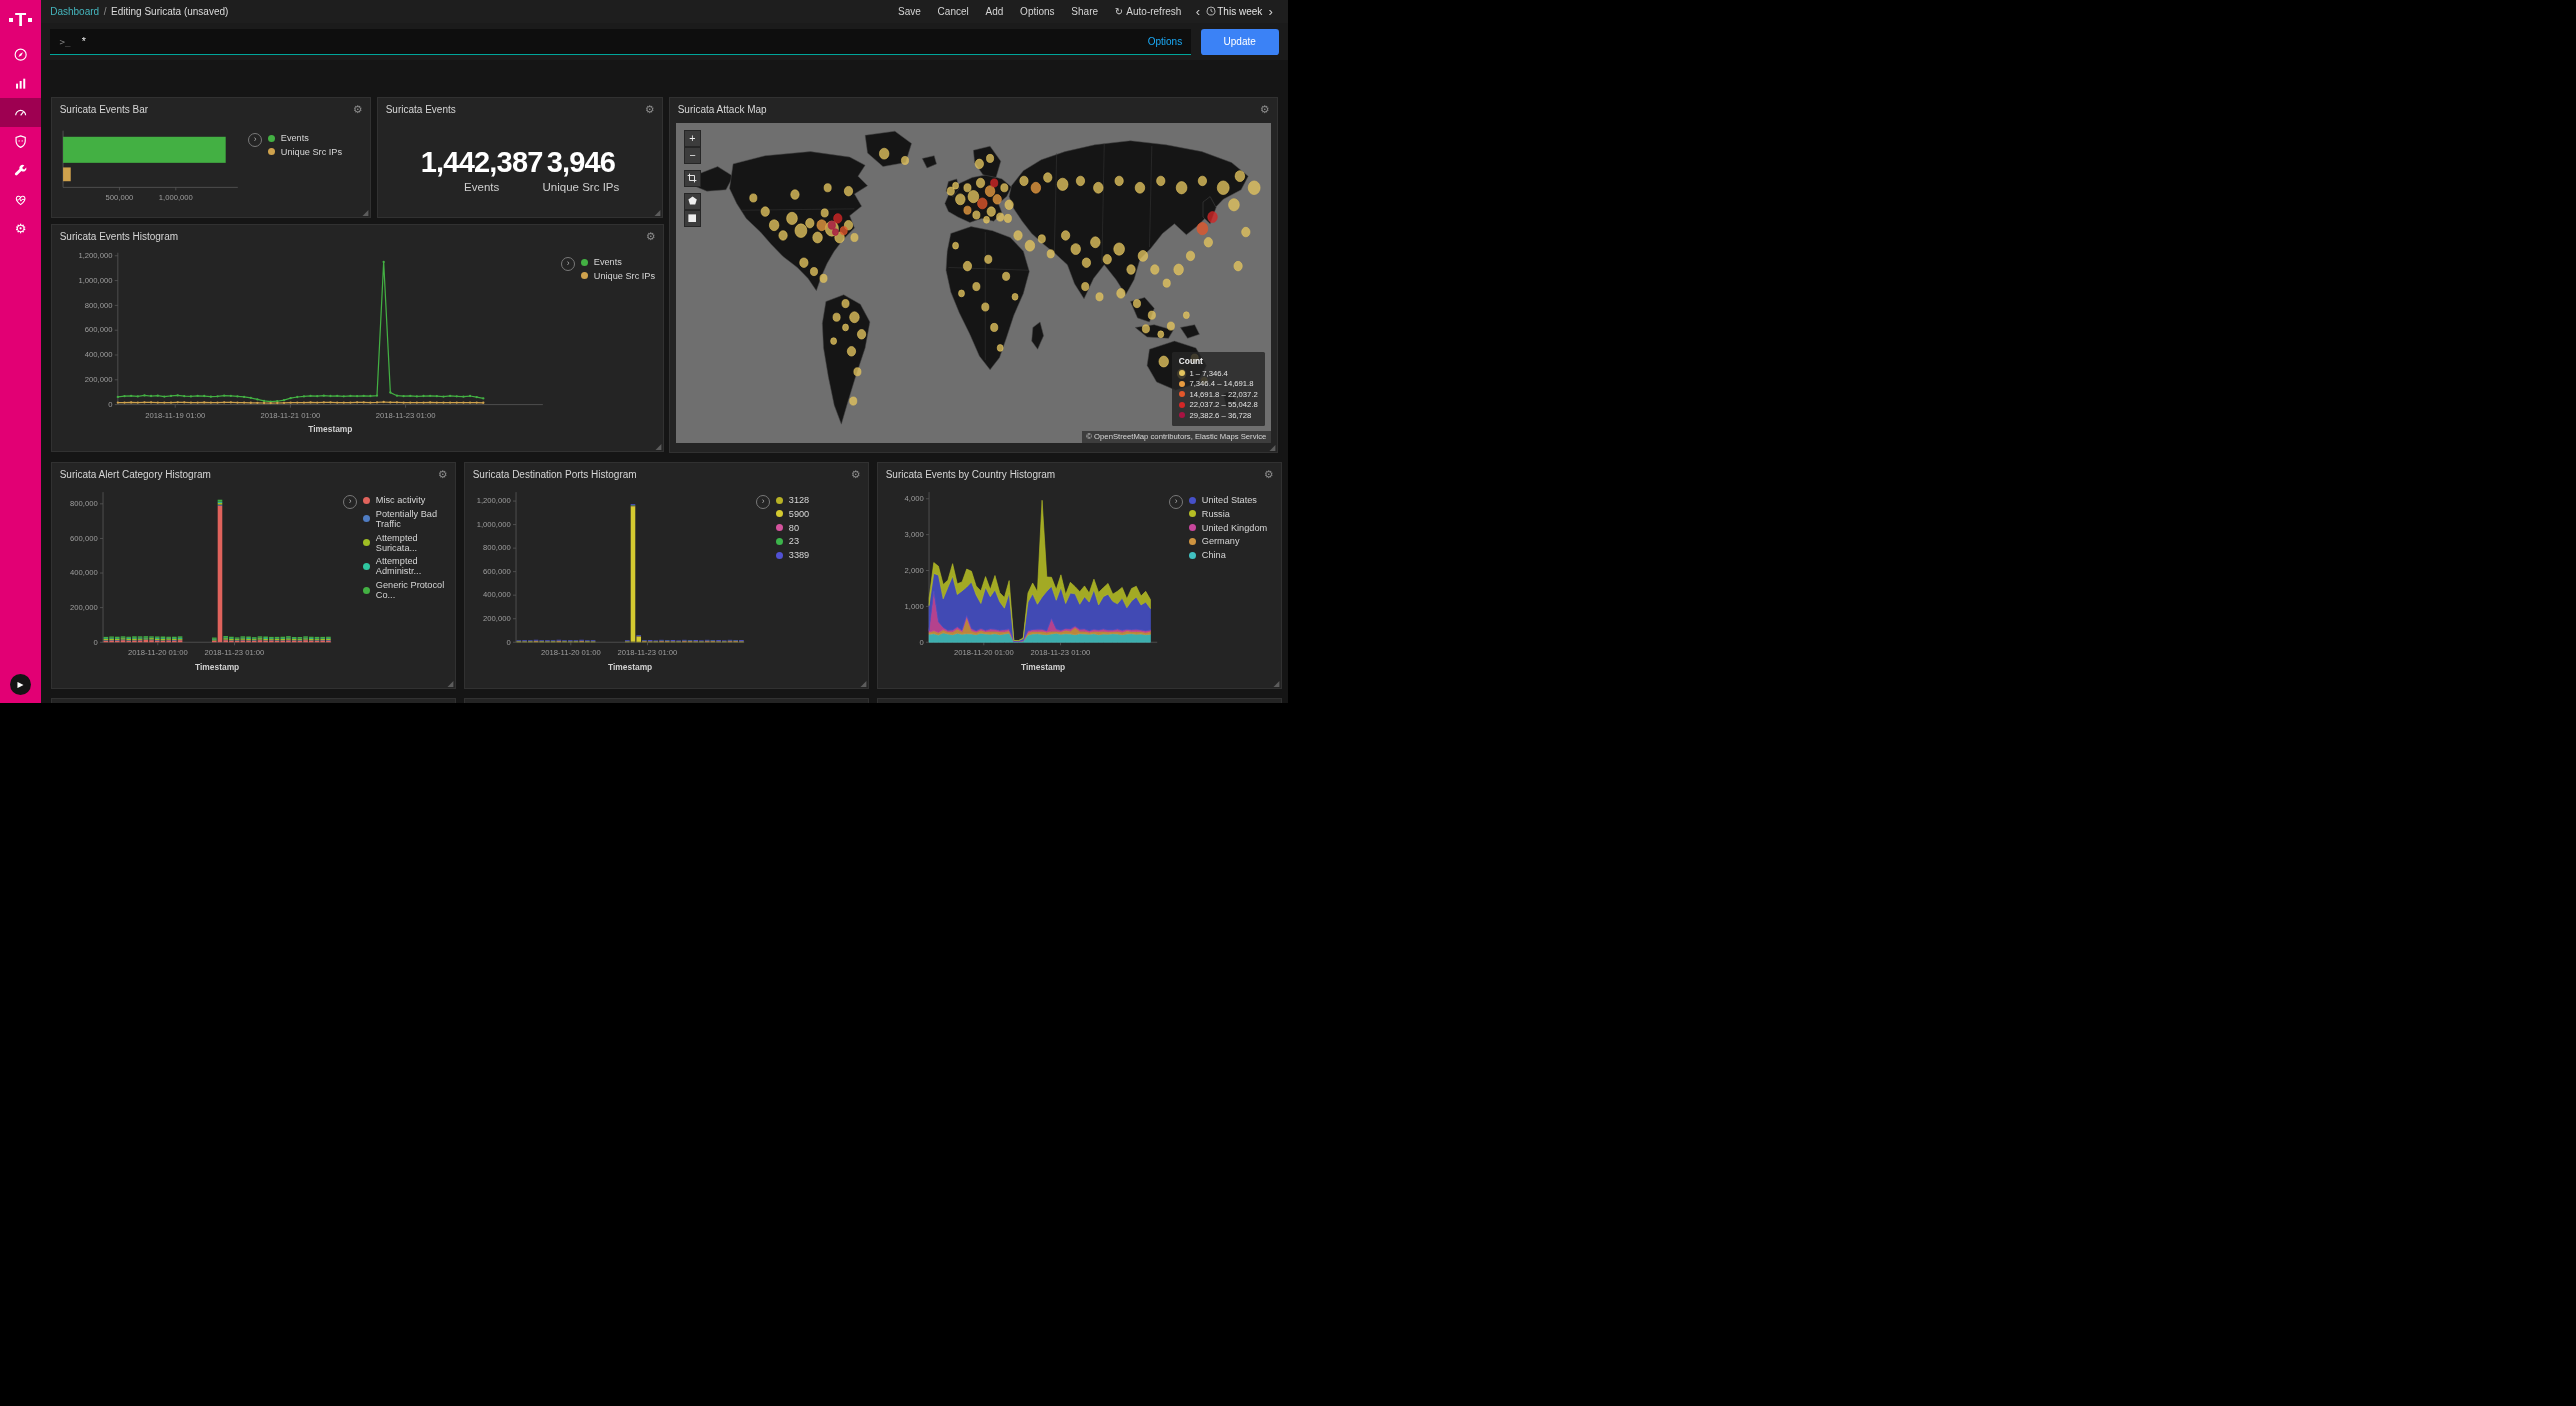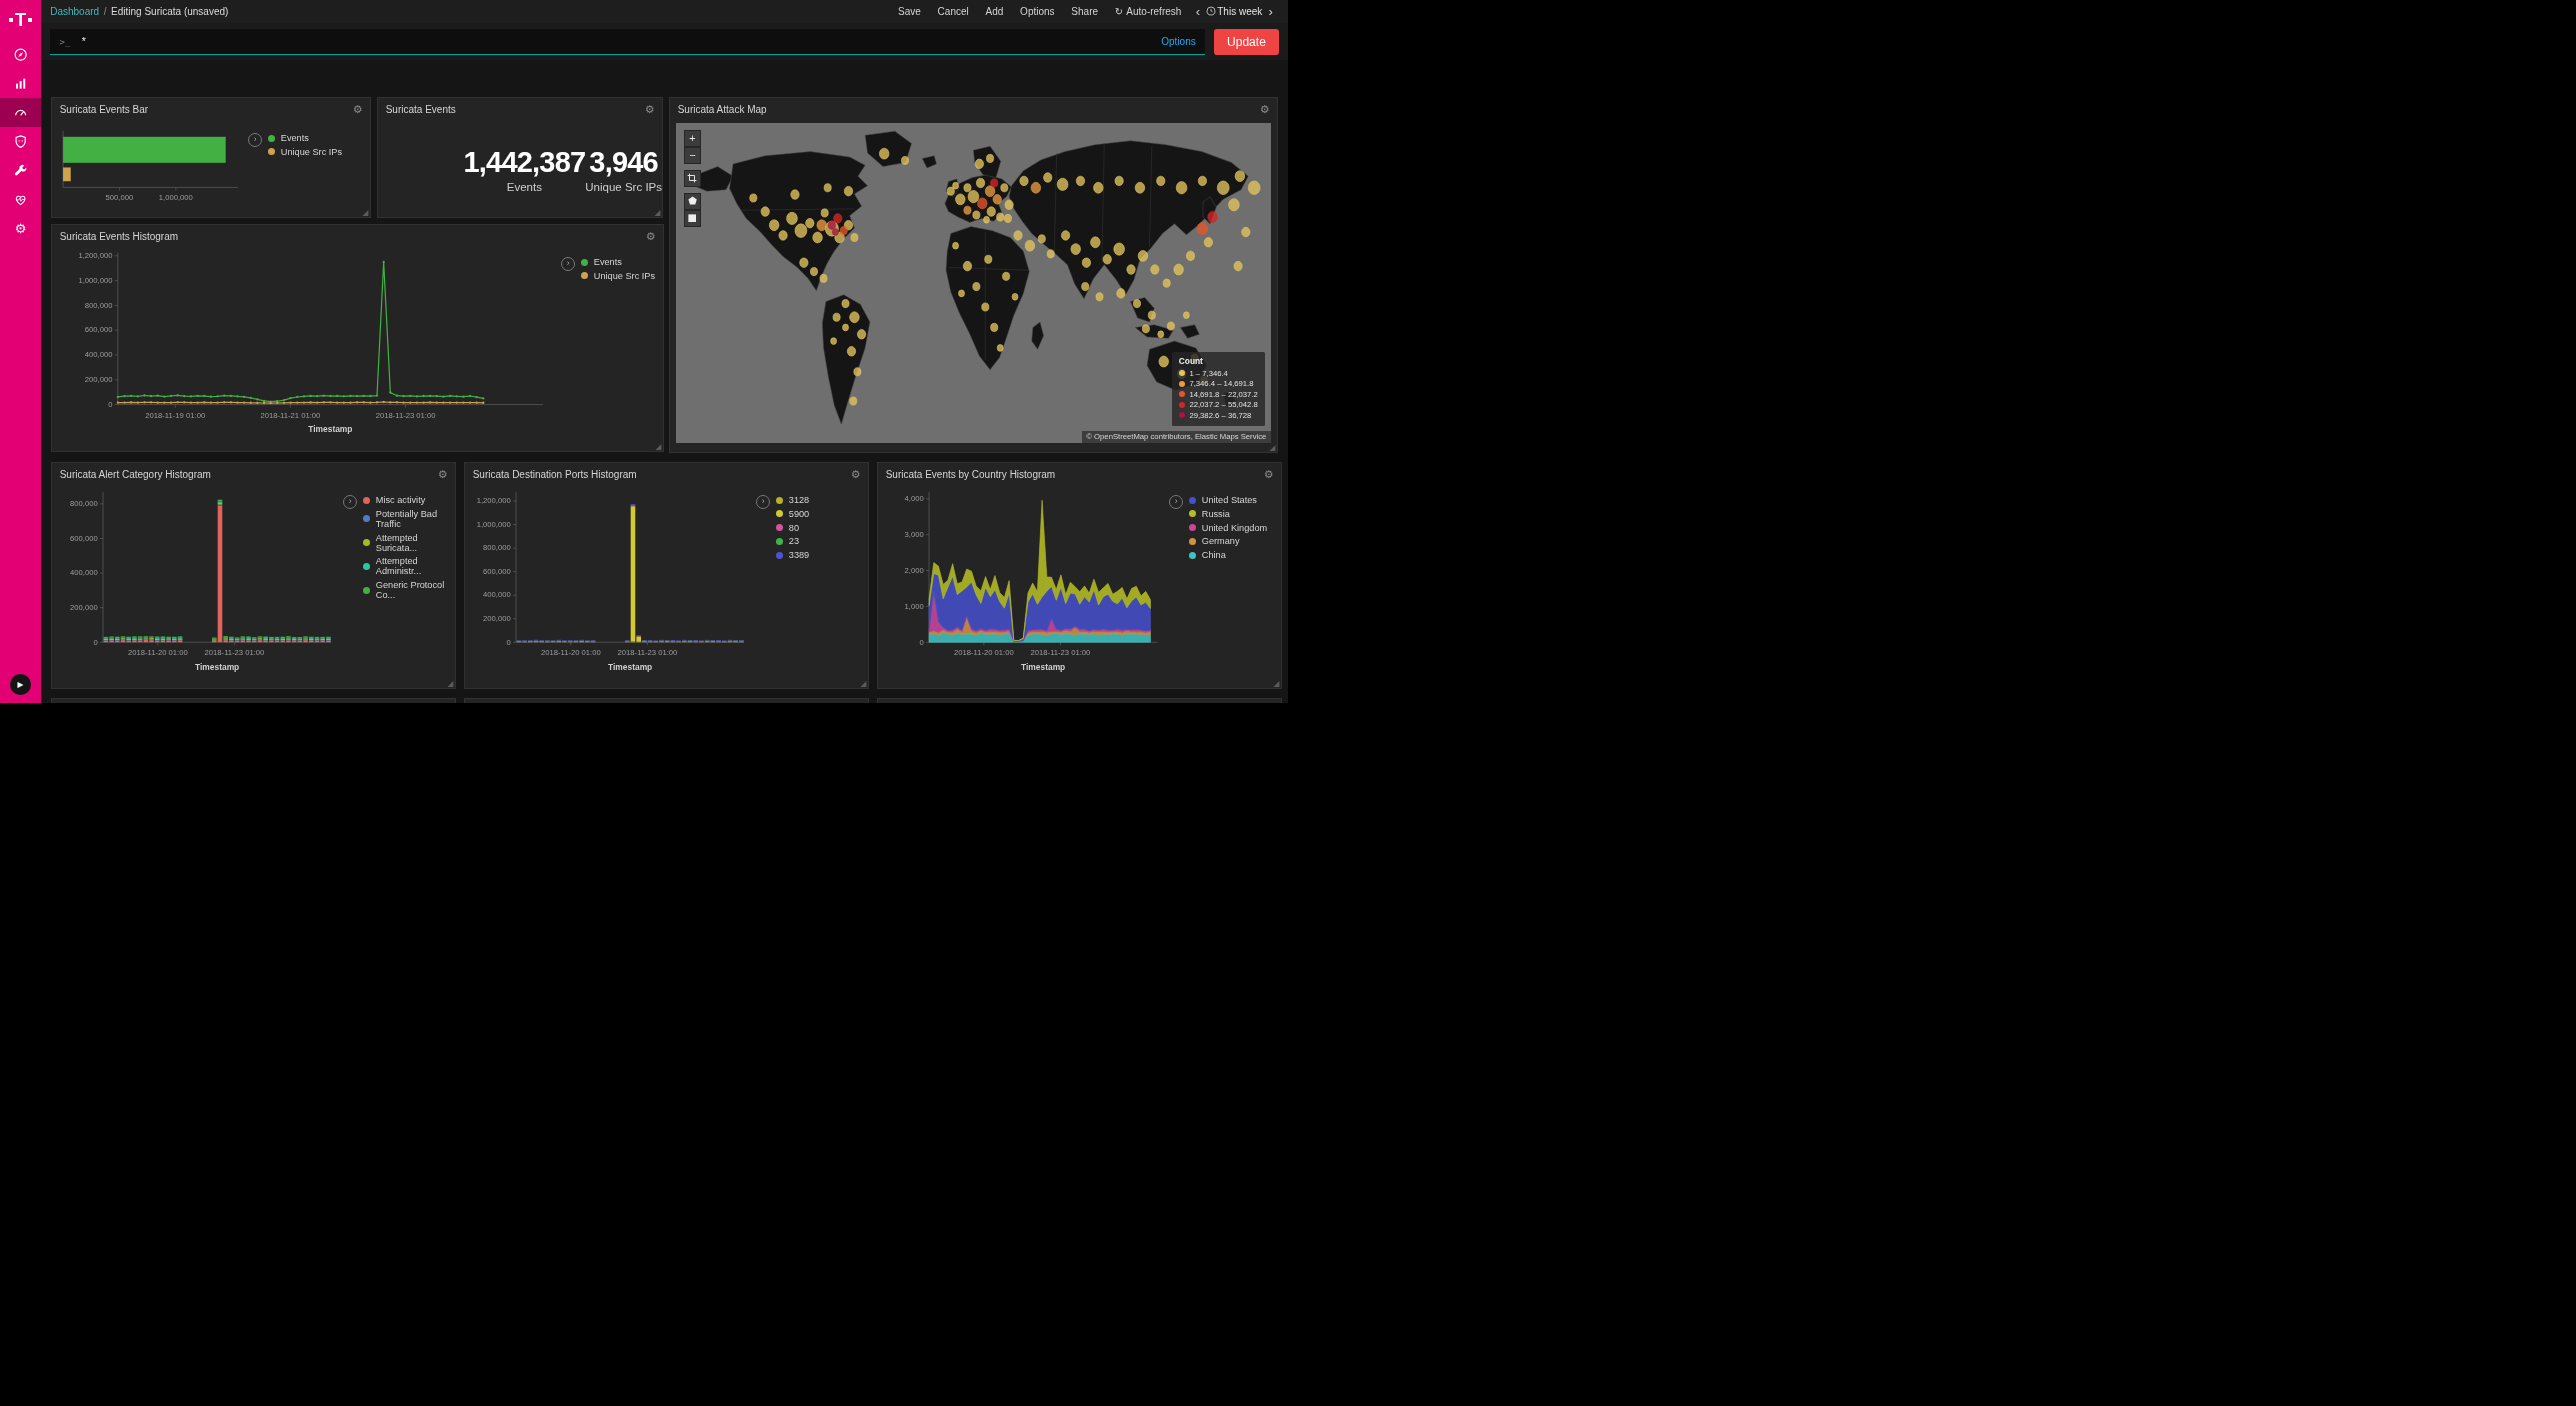--- a/index.html
+++ b/index.html
@@ -33,42 +33,42 @@
   .timerange{display:flex;align-items:center;gap:1px;color:#e4e4e4;cursor:pointer;}
 
   .querybar{position:absolute;left:41px;top:23px;right:0;height:37px;background:#1b1b1b;
             display:flex;align-items:center;padding:0 9.2px;box-sizing:border-box;gap:9.2px;}
   .qinput{flex:1;height:26px;background:#0e0e0e;border-bottom:1.5px solid #00a69b;
           display:flex;align-items:center;padding:0 9.2px;box-sizing:border-box;}
   .qprompt{font-family:"DejaVu Sans Mono","Liberation Mono",monospace;font-size:9.2px;color:#7f7f7f;margin-right:9.2px;}
   .qvalue{flex:1;background:transparent;border:none;outline:none;color:#ececec;font-size:10.7px;
           font-family:"Liberation Sans",sans-serif;}
   .qoptions{color:#1ba9f5;font-size:10px;cursor:pointer;margin-left:9.2px;}
-  .update-btn{height:26px;padding:0 13px;background:#ef4444;color:#fff;border:none;border-radius:3.1px;
-          font-size:12px;cursor:pointer;font-family:"Liberation Sans",sans-serif;}
+  .update-btn{height:26px;padding:0 23px;background:#3b82f6;color:#fff;border:none;border-radius:3.1px;
+          font-size:10px;cursor:pointer;font-family:"Liberation Sans",sans-serif;}
   .filterbar{position:absolute;left:41px;top:60px;right:0;height:20px;background:#1b1b1b;
           display:flex;align-items:center;padding:0 9.2px;box-sizing:border-box;font-size:9.2px;}
   .addfilter{color:#1ba9f5;cursor:pointer;}
   .addfilter b{font-weight:bold;}
 
   
   .panel{position:absolute;background:#242424;border:0.8px solid #313131;box-sizing:border-box;}
   .phead{height:23px;display:flex;align-items:center;padding:0 7.7px;box-sizing:border-box;}
   .ptitle{font-size:10px;color:#d6d6d6;}
   .pgear{margin-left:auto;color:#8d8d8d;font-size:10.7px;cursor:pointer;line-height:1;}
   .rhandle{position:absolute;right:1.5px;bottom:0px;color:#5c5c5c;font-size:7.7px;cursor:nwse-resize;line-height:1;}
   .chart{position:absolute;}
 
   .legend{position:absolute;display:flex;align-items:flex-start;}
   .lg-toggle{width:12.3px;height:12.3px;border:0.8px solid #787878;border-radius:50%;color:#b0b0b0;
              font-size:8.4px;line-height:10.7px;text-align:center;margin-right:6.1px;flex:none;cursor:pointer;}
   .lg-items .li{display:flex;align-items:center;margin-bottom:3.8px;font-size:9.2px;color:#d6d6d6;cursor:pointer;}
   .lg-items .dot{width:7px;height:7px;border-radius:50%;margin-right:5.4px;flex:none;}
 
-  .metrics{display:flex;justify-content:flex-end;align-items:center;height:97px;}
+  .metrics{display:flex;justify-content:center;align-items:center;height:97px;}
   .metric{text-align:center;}
   .mval{font-size:29px;font-weight:bold;color:#fff;letter-spacing:-0.8px;}
   .mlab{font-size:11.5px;color:#cfcfcf;margin-top:1.5px;}
 
   
   .mapwrap{position:absolute;left:6.1px;top:24.5px;right:6.1px;bottom:9.2px;overflow:hidden;background:#6f6f6f;}
   .map-svg{position:absolute;inset:0;}
   .map-svg svg{display:block;}
   .map-controls{position:absolute;left:7.7px;top:7.7px;display:flex;flex-direction:column;gap:6.1px;z-index:5;}
   .mc-group{display:flex;flex-direction:column;}

